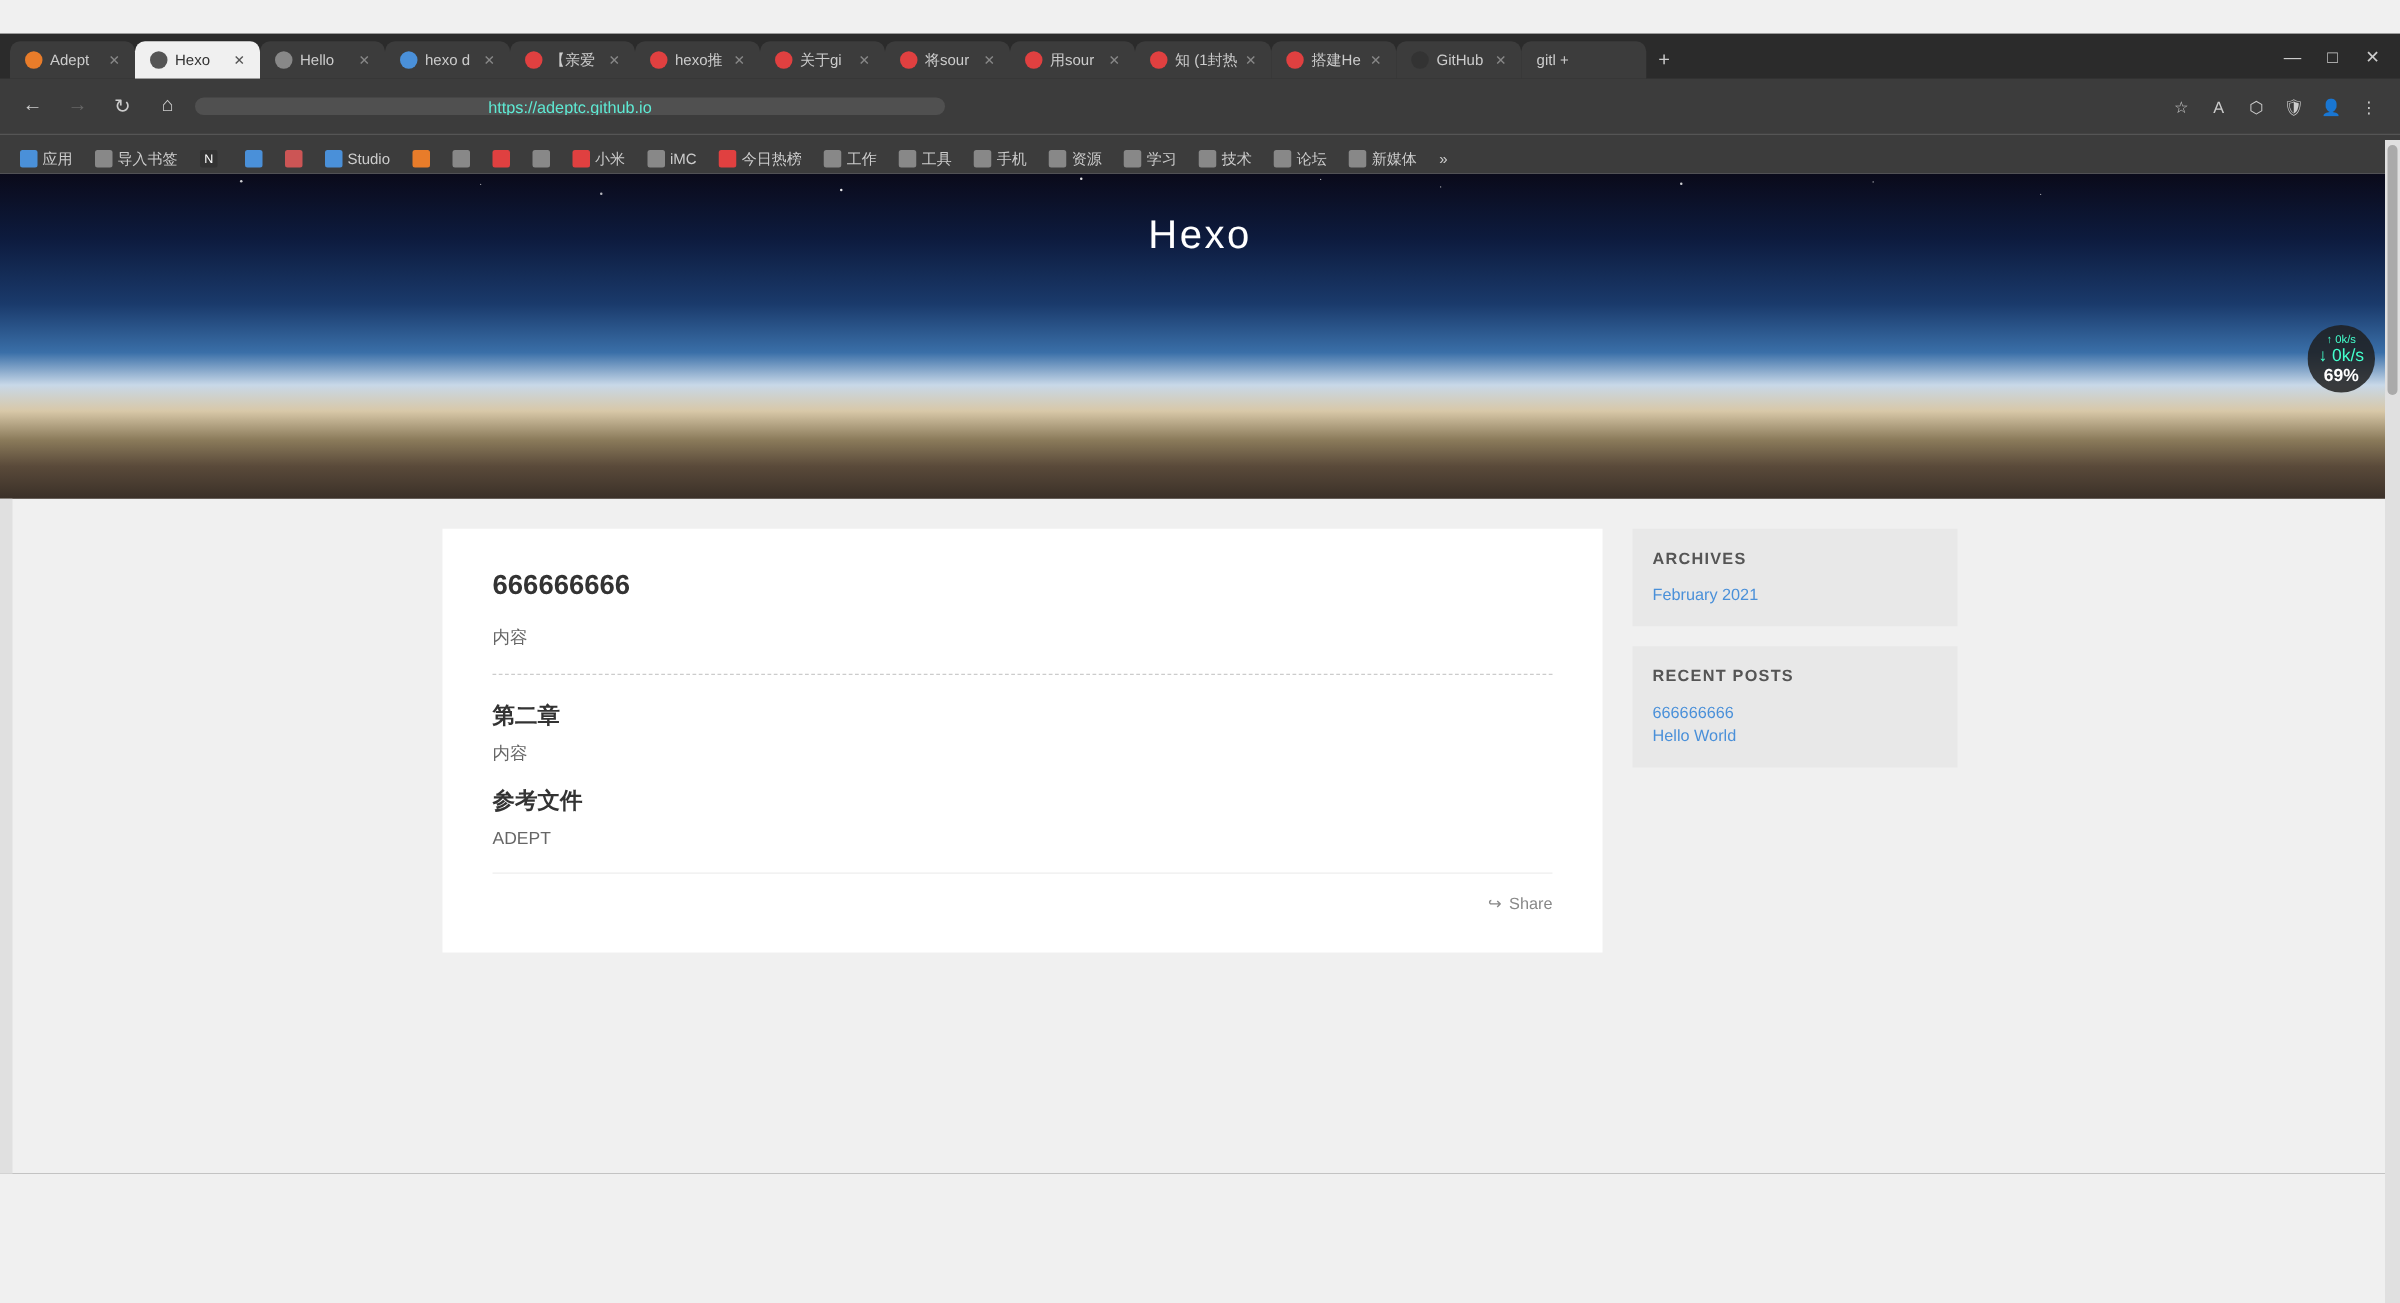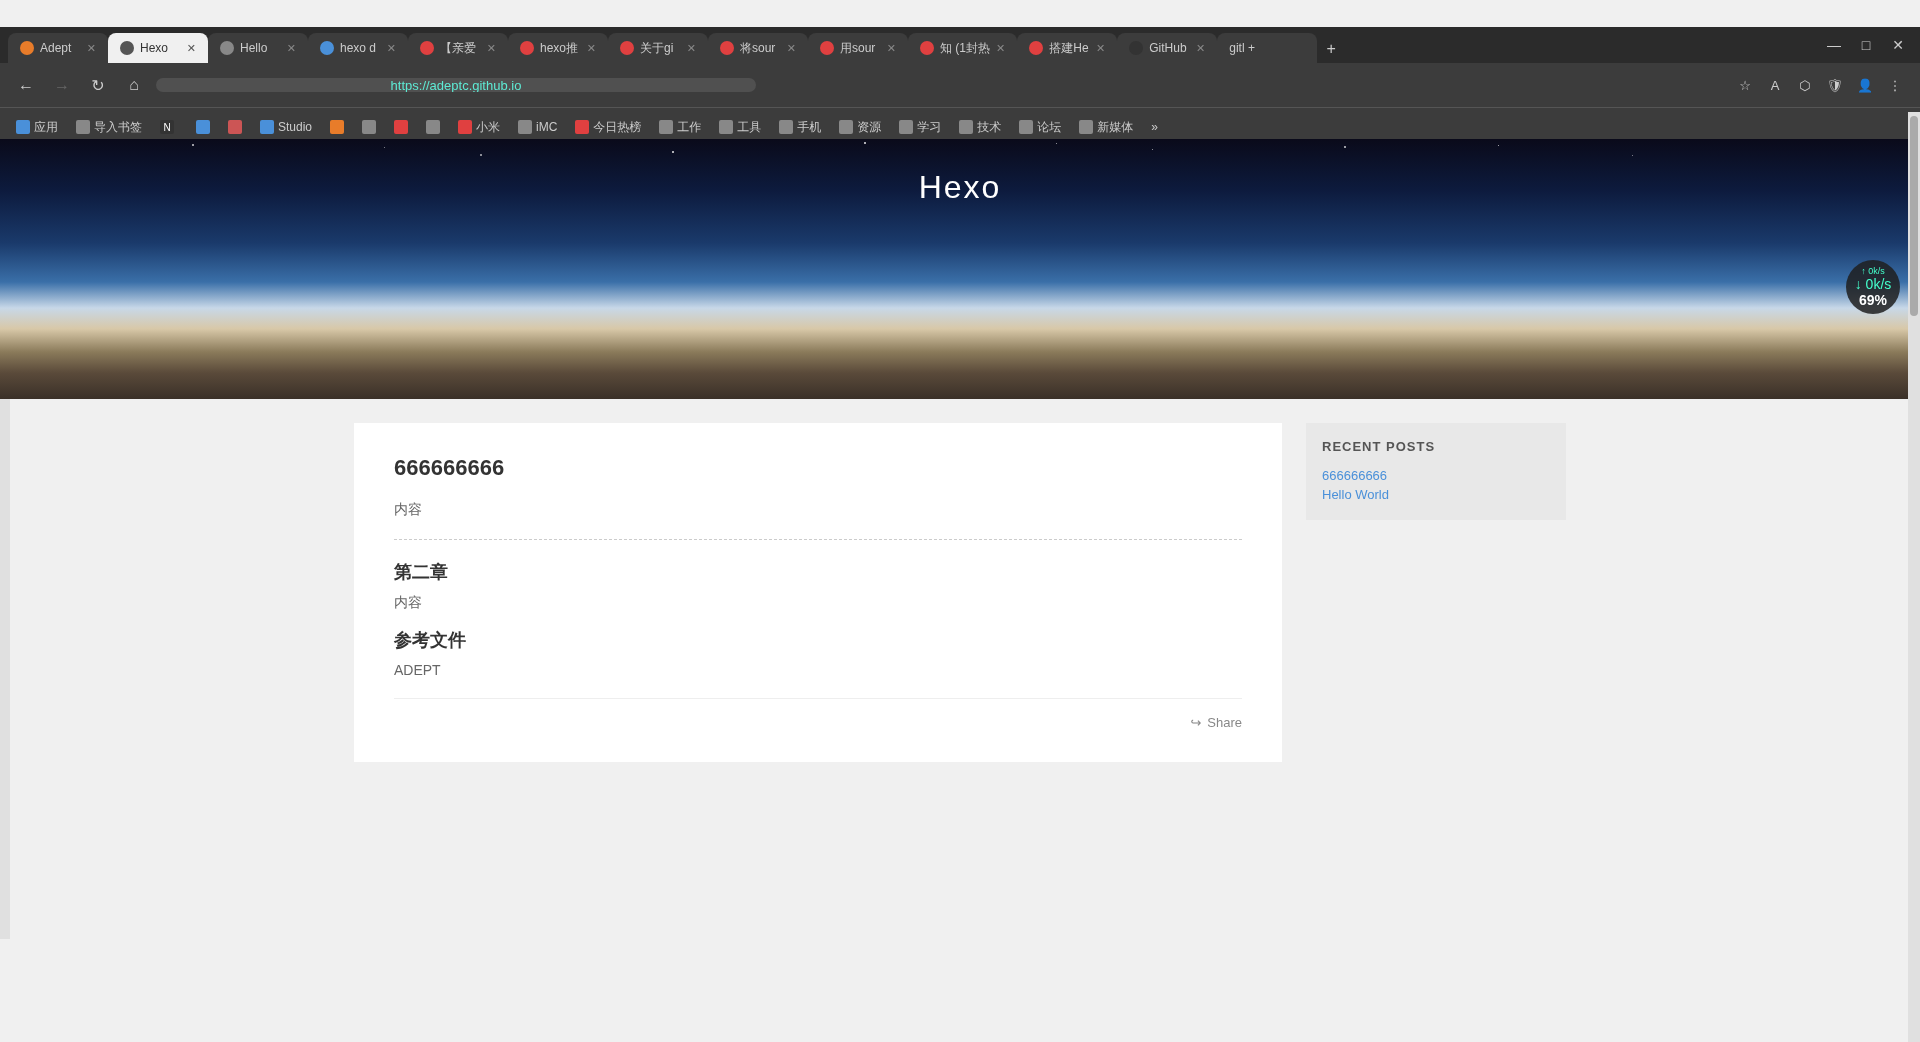--- a/index.html
+++ b/index.html
@@ -345,20 +345,24 @@
               <span>↪</span>
               <span>Share</span>
             </button>
           </div>
         </div>
 
       </div>
 
       <div class="sidebar">
 
+        <div class="sidebar-widget">
+          <div class="widget-title">ARCHIVES</div>
+          <a class="archive-link" href="#">February 2021</a>
+        </div>
 
         <div class="sidebar-widget">
           <div class="widget-title">RECENT POSTS</div>
           <a class="recent-post-link" href="#">666666666</a>
           <a class="recent-post-link" href="#">Hello World</a>
         </div>
 
       </div>
     </div>
 

